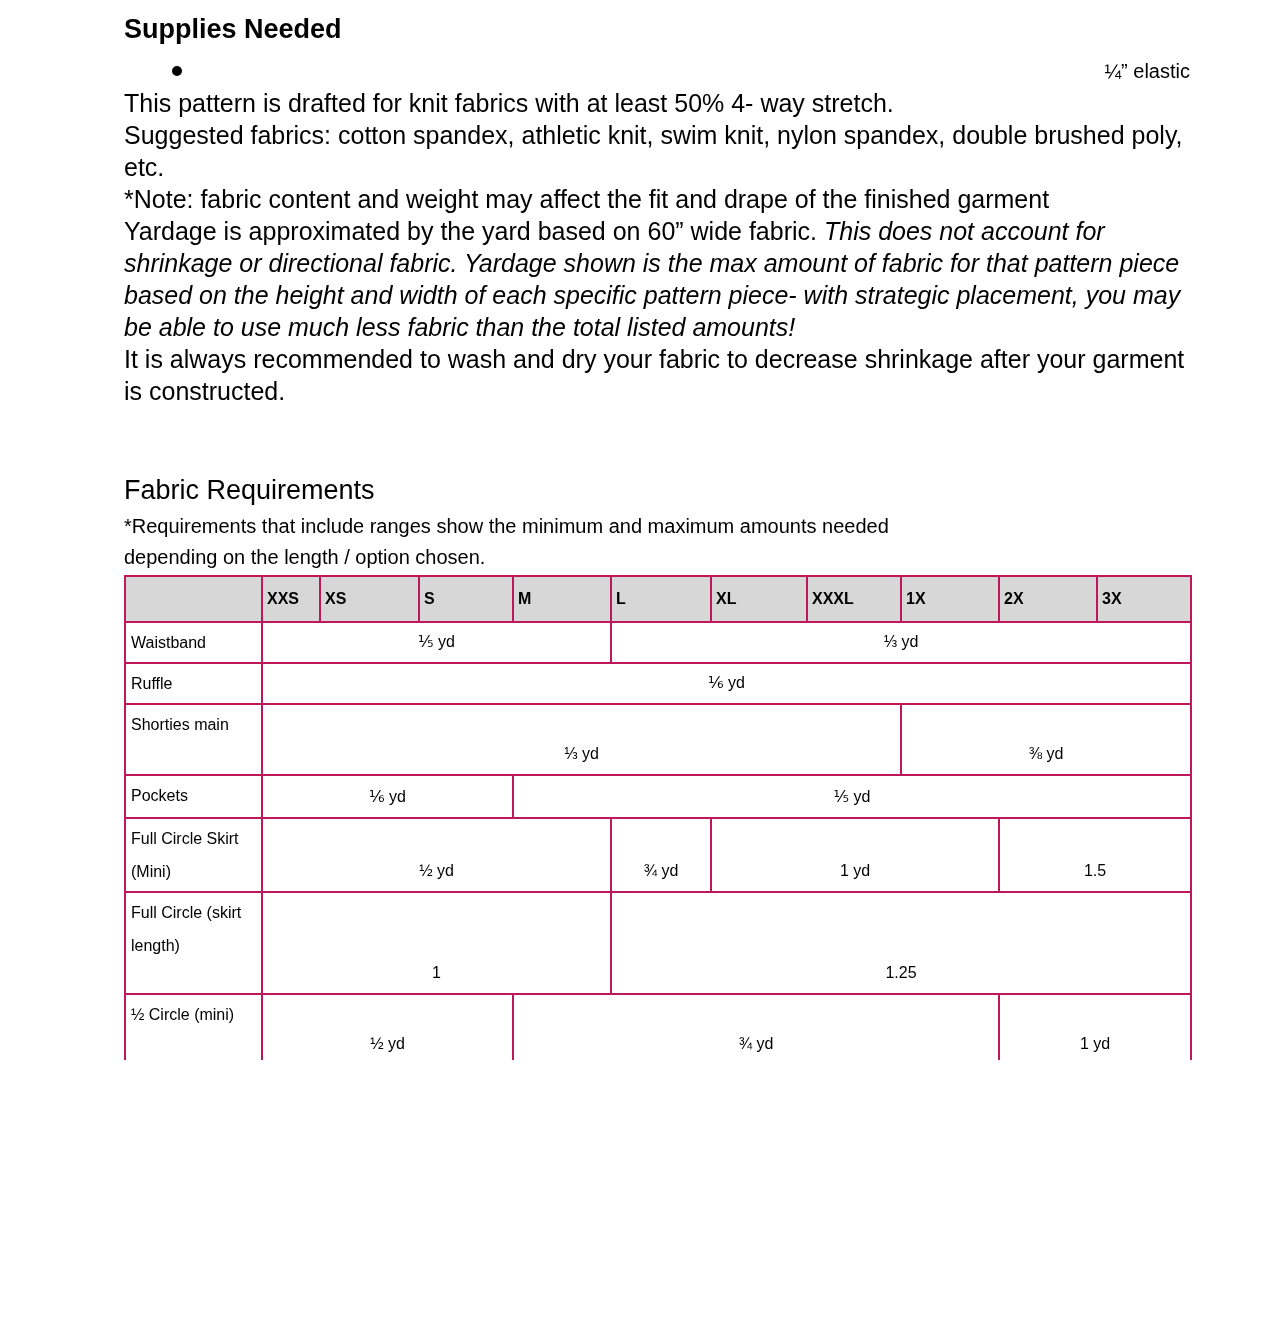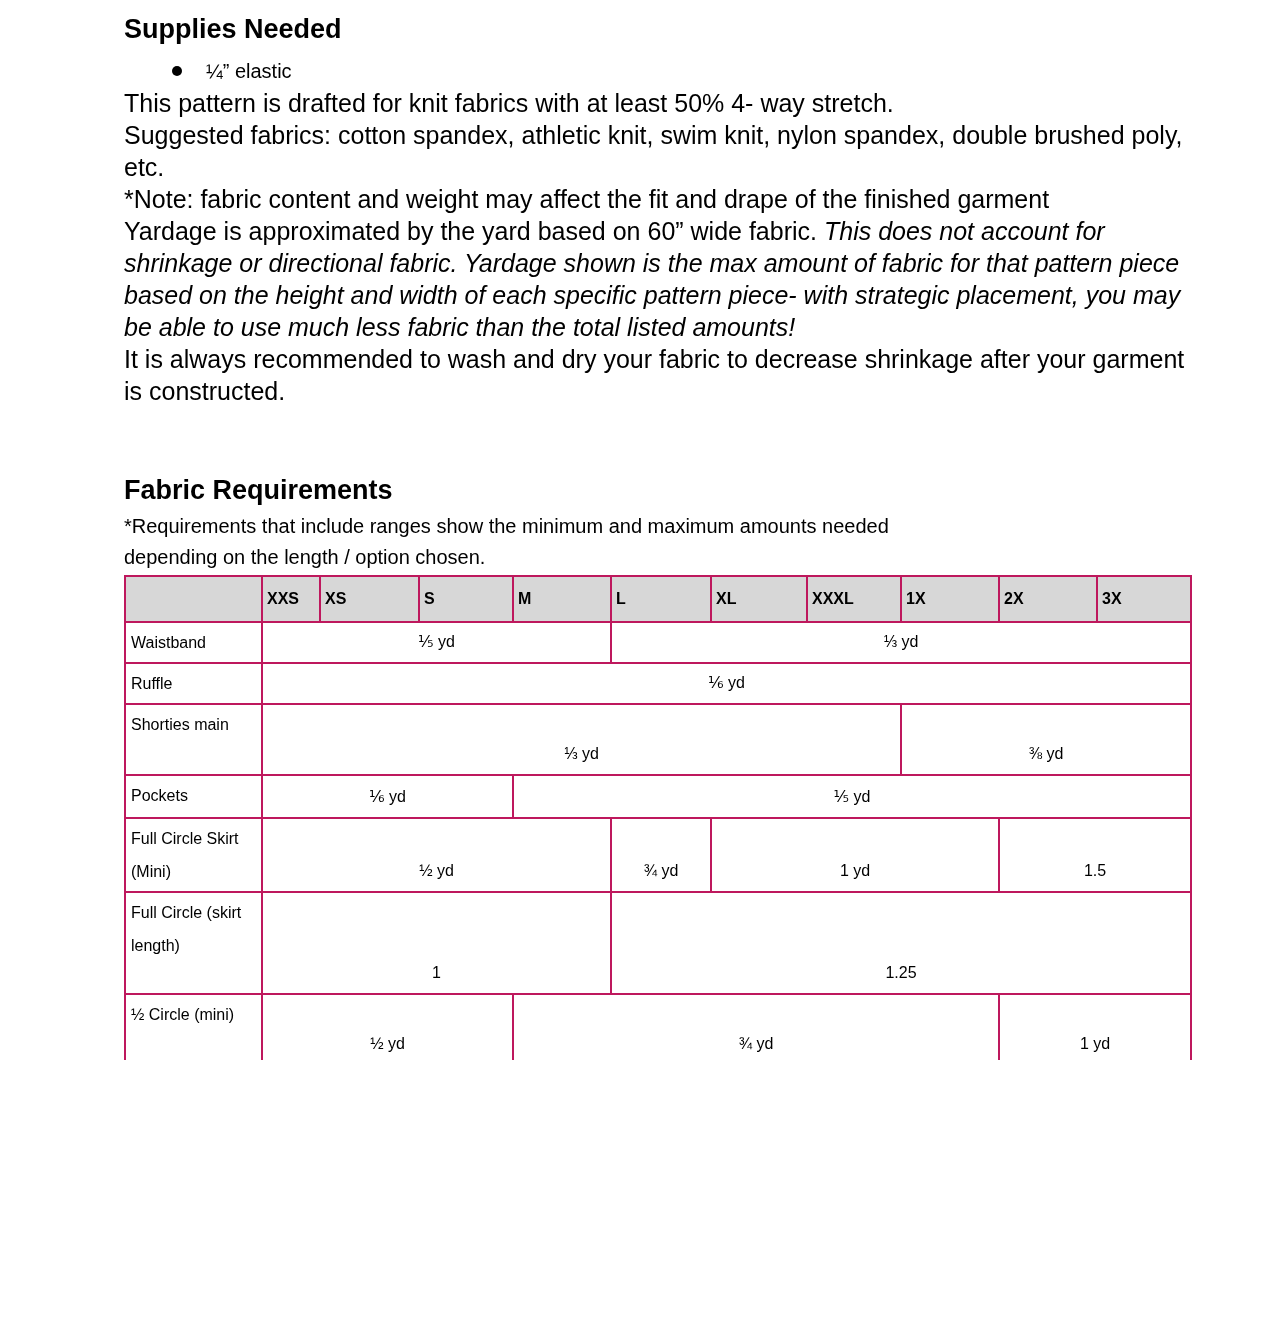--- a/index.html
+++ b/index.html
@@ -20,20 +20,21 @@
   h1.doc-heading {
     font-size: 27px;
     line-height: 33px;
     font-weight: bold;
     margin: 0;
   }
   ul.supplies-list {
     list-style: none;
     margin: 9px 0 0 0;
     padding: 0;
+    text-align: right;
   }
   ul.supplies-list li {
     position: relative;
     padding-left: 82px;
     font-size: 20px;
     line-height: 32px;
   }
   ul.supplies-list li .bullet-dot {
     position: absolute;
     left: 48px;
@@ -48,21 +49,21 @@
     font-size: 25px;
     line-height: 32px;
   }
   .mt-p1 { margin-top: 33px; }
   .mt-p2 { margin-top: 35px; }
   .mt-p3 { margin-top: 37px; }
   .block { display: block; }
   h2.doc-heading2 {
     font-size: 27px;
     line-height: 33px;
-    font-weight: bold;
+    font-weight: normal;
     margin: 67px 0 0 0;
   }
   p.note {
     margin: 4px 0 0 0;
     font-size: 20px;
     line-height: 31px;
   }
   em.it { font-style: italic; }
 
   table.req-table {

